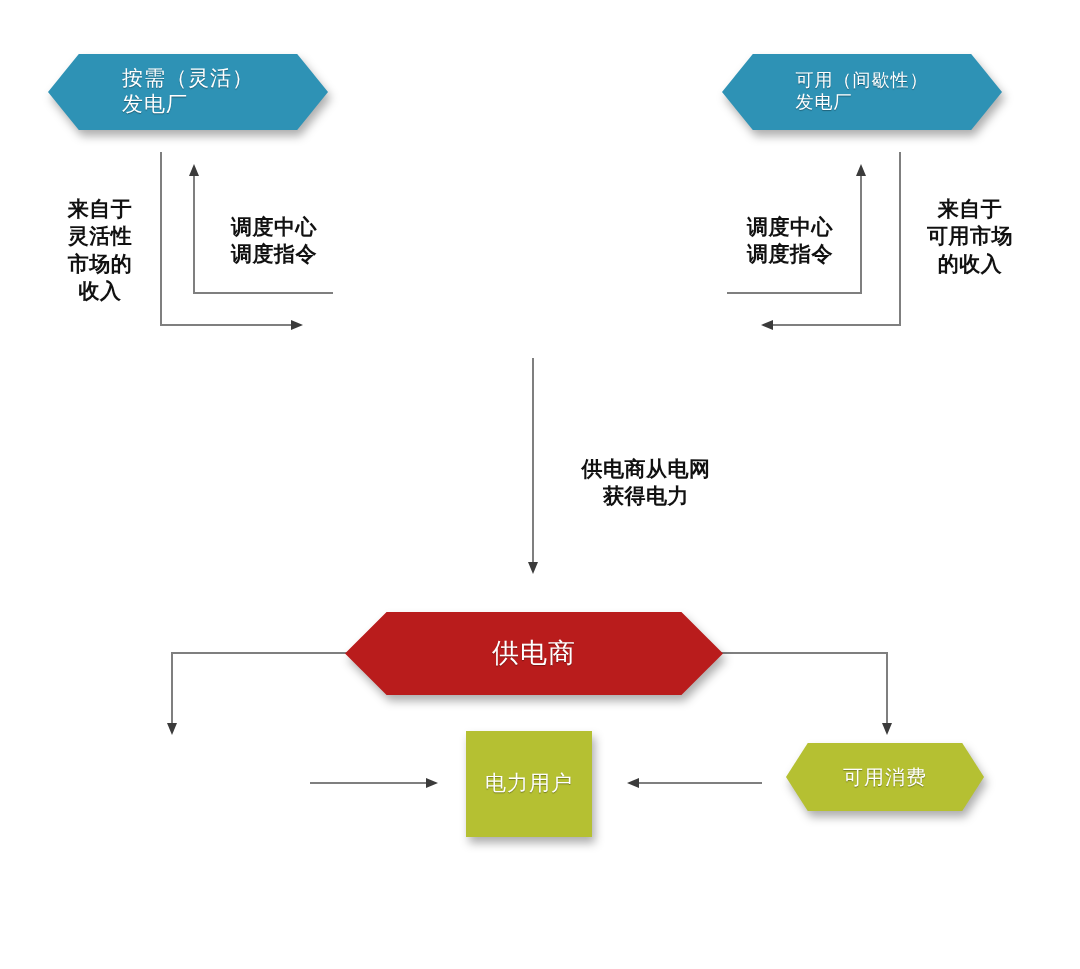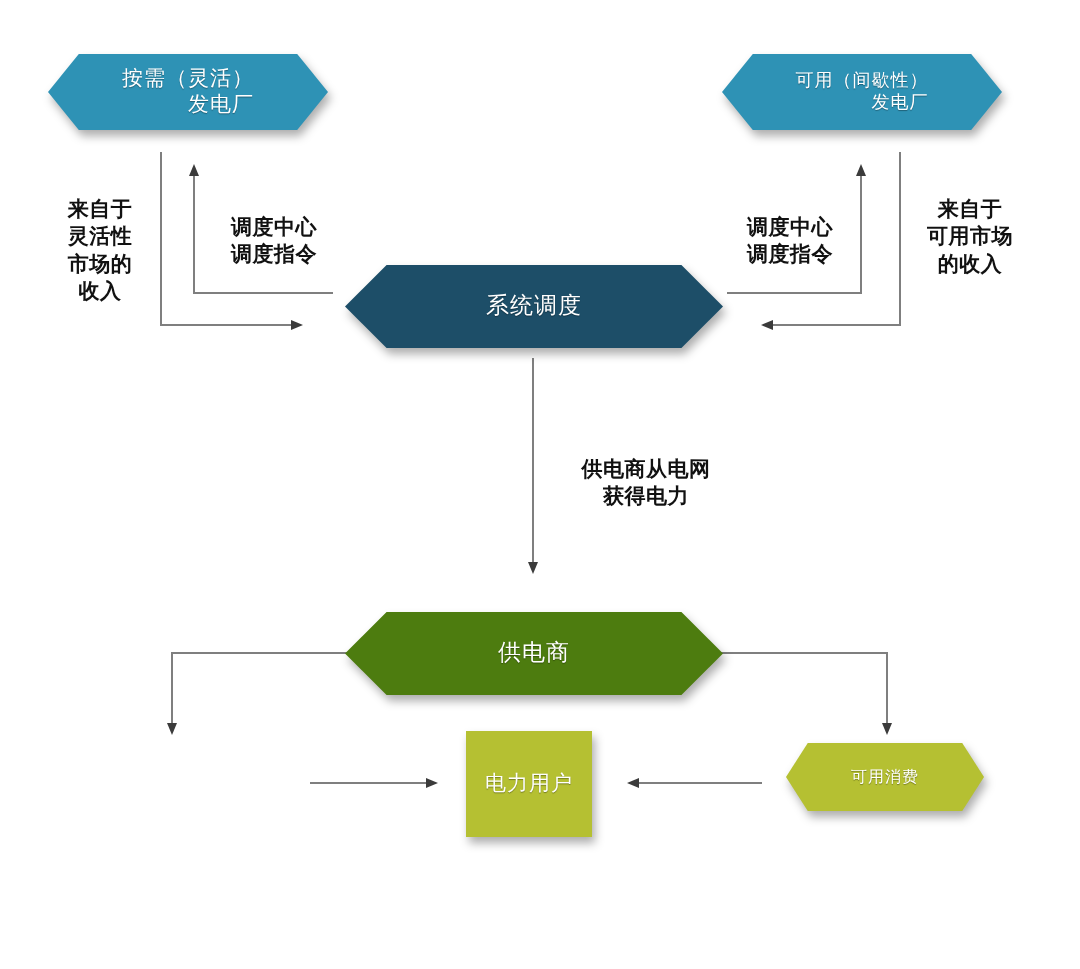--- a/index.html
+++ b/index.html
@@ -17,21 +17,21 @@
     background: #ffffff;
     overflow: hidden;
   }
 
   
   .shape {
     position: absolute;
     display: flex;
     align-items: center;
     justify-content: center;
-    text-align: right;
+    text-align: left;
     color: #ffffff;
     line-height: 1.22;
     white-space: pre-line;
     text-shadow: 0 1px 1px rgba(0,0,0,0.35);
     letter-spacing: 1px;
   }
 
   
   .hex {
     clip-path: polygon(11% 0%, 89% 0%, 100% 50%, 89% 100%, 11% 100%, 0% 50%);
@@ -147,31 +147,28 @@
   <div class="shadow-wrap" style="left:48px; top:54px; width:280px; height:76px;">
     <div class="shape hex" style="left:0; top:0; width:280px; height:76px; background:#2E92B5; font-size:21px;">按需（灵活）
 发电厂</div>
   </div>
 
   <div class="shadow-wrap" style="left:722px; top:54px; width:280px; height:76px;">
     <div class="shape hex" style="left:0; top:0; width:280px; height:76px; background:#2E92B5; font-size:18px;">可用（间歇性）
 发电厂</div>
   </div>
 
-  <div class="shadow-wrap" style="left:345px; top:265px; width:378px; height:83px;">
-    <div class="shape hex" style="left:0; top:0; width:378px; height:83px; background:#1D4E68; font-size:23px;">系统调度</div>
-  </div>
 
   <div class="shadow-wrap" style="left:345px; top:612px; width:378px; height:83px;">
-    <div class="shape hex" style="left:0; top:0; width:378px; height:83px; background:#4d7c0f; font-size:23px;">供电商</div>
+    <div class="shape hex" style="left:0; top:0; width:378px; height:83px; background:#b91c1c; font-size:27px;">供电商</div>
   </div>
 
 
   <div class="shadow-wrap" style="left:786px; top:743px; width:198px; height:68px;">
-    <div class="shape hex" style="left:0; top:0; width:198px; height:68px; background:#B5C032; font-size:16px;">可用消费</div>
+    <div class="shape hex" style="left:0; top:0; width:198px; height:68px; background:#B5C032; font-size:20px;">可用消费</div>
   </div>
 
   <div class="shadow-wrap" style="left:466px; top:731px; width:127px; height:106px;">
     <div class="shape" style="left:0; top:0; width:126px; height:106px; background:#B5C032; font-size:21px;">电力用户</div>
   </div>
 
   <div class="txtlabel" style="left:42px; top:196px; width:116px; font-size:21px;">来自于
 灵活性
 市场的
 收入</div>

